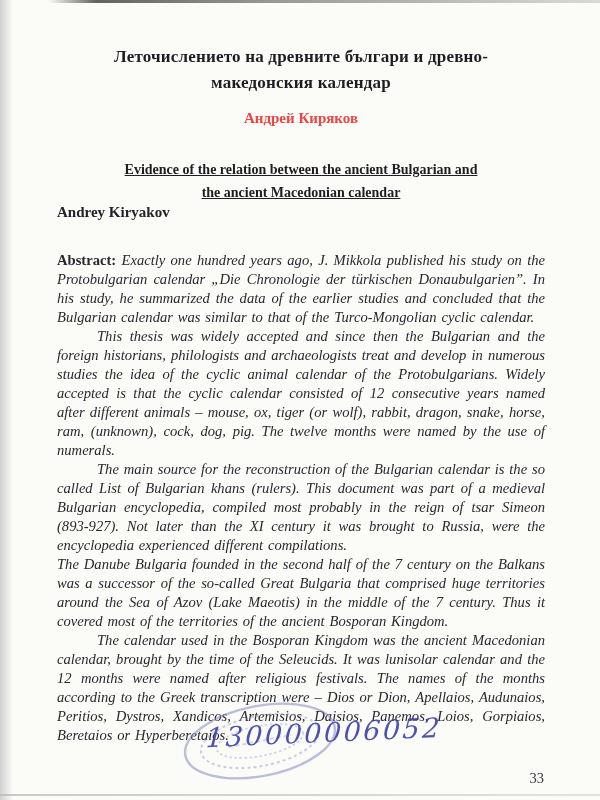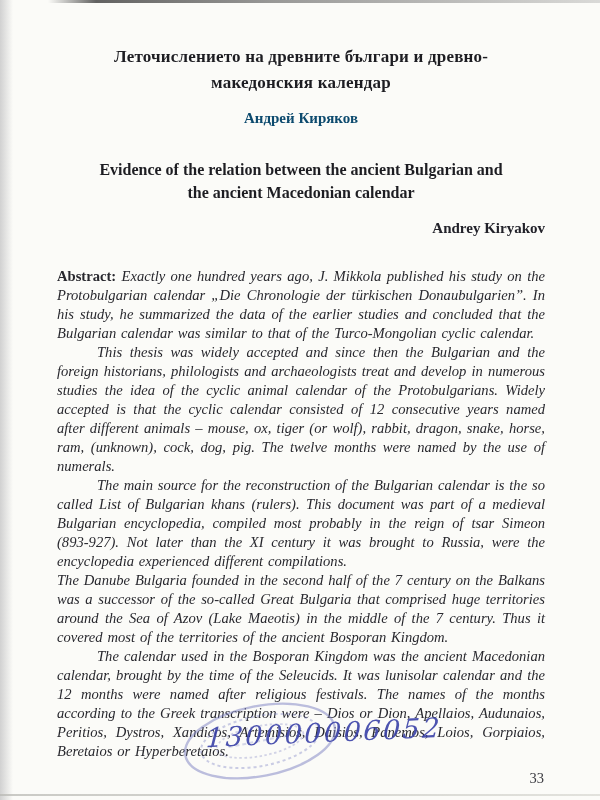--- a/index.html
+++ b/index.html
@@ -32,30 +32,31 @@
 
   .content { position: absolute; left: 57px; right: 55px; top: 0; }
 
   .bg-title {
     margin: 44px 0 0; font-size: 17px; line-height: 26px;
     font-weight: bold; text-align: center; white-space: pre-line;
     color: #1d1d22; letter-spacing: .2px;
   }
   .bg-author {
     margin-top: 14px; font-size: 15px; font-weight: bold;
-    text-align: center; color: #0c4a6e;
+    text-align: center; color: #ef4444;
   }
   .en-title {
-    margin: 31px 0 0; font-size: 16px; line-height: 23px;
+    margin: 31px 0 0; font-size: 14px; line-height: 23px;
     font-weight: bold; text-align: center; white-space: pre-line;
     color: #1d1d22;
+    text-decoration: underline;
   }
   .en-author {
-    margin-top: 16px; font-size: 15px; font-weight: bold;
-    text-align: right; color: #22222a;
+    font-size: 15px; font-weight: bold;
+    text-align: left; color: #22222a;
   }
 
   .abstract {
     margin-top: 30px; font-size: 14.6px; line-height: 19px;
     text-align: justify; font-style: italic; color: #28282e;
     word-spacing: 1.2px;
   }
   .abstract p { margin: 0; }
   .abstract p.indent { text-indent: 40px; }
   .abs-label { font-style: normal; font-weight: bold; }

